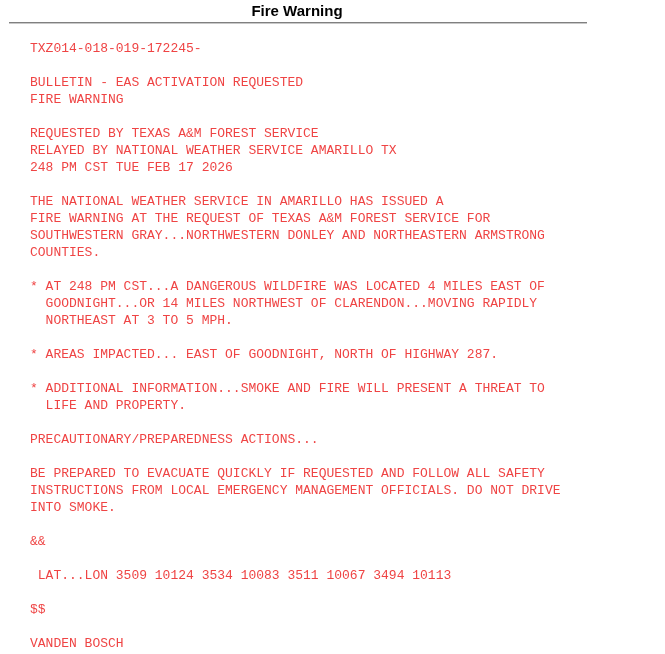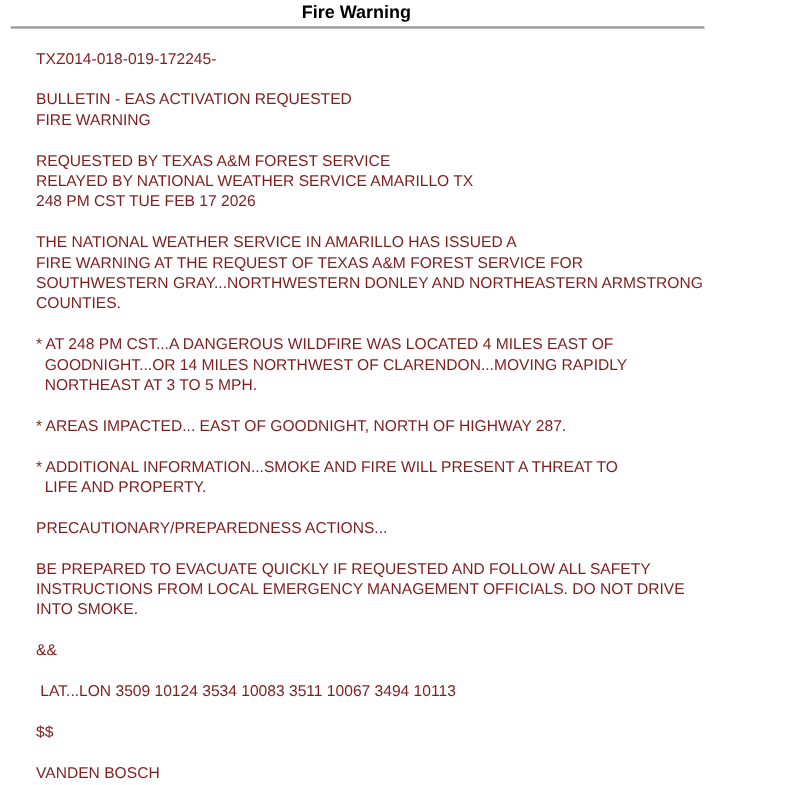--- a/index.html
+++ b/index.html
@@ -28,24 +28,24 @@
   }
   .divider {
     height: 2px;
     border: 0;
     background: #808080;
     border-bottom: 1px solid #c8c8c8;
     margin: 3px 7px 0 9px;
   }
   .bulletin {
     margin: 16px 10px 0 30px;
-    font-family: Liberation Sans, sans-serif;
+    font-family: Liberation Mono, monospace;
     font-size: 13px;
     line-height: 17px;
-    color: #7f1d1d;
+    color: #ef4444;
     white-space: pre;
   }
 </style>
 </head>
 <body>
 
 <div class="page">
   <h1 class="page-title">Fire Warning</h1>
   <div class="divider"></div>
   <pre class="bulletin">TXZ014-018-019-172245-

